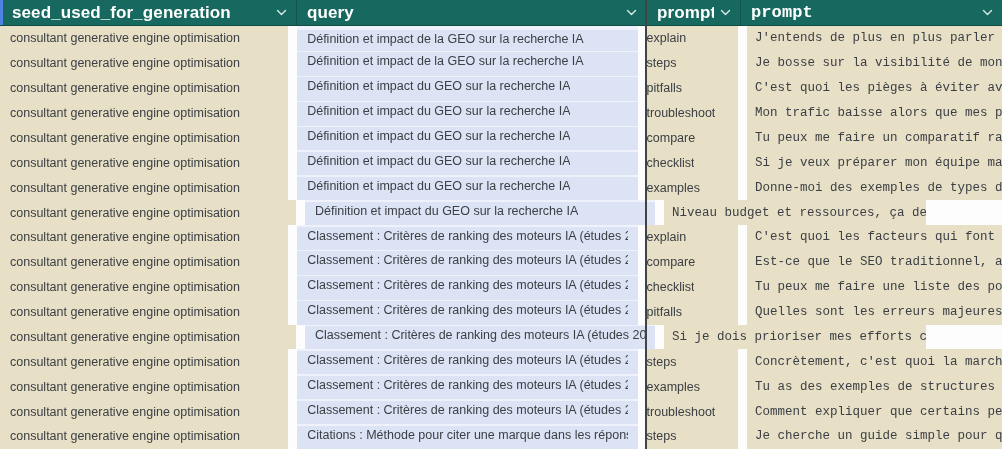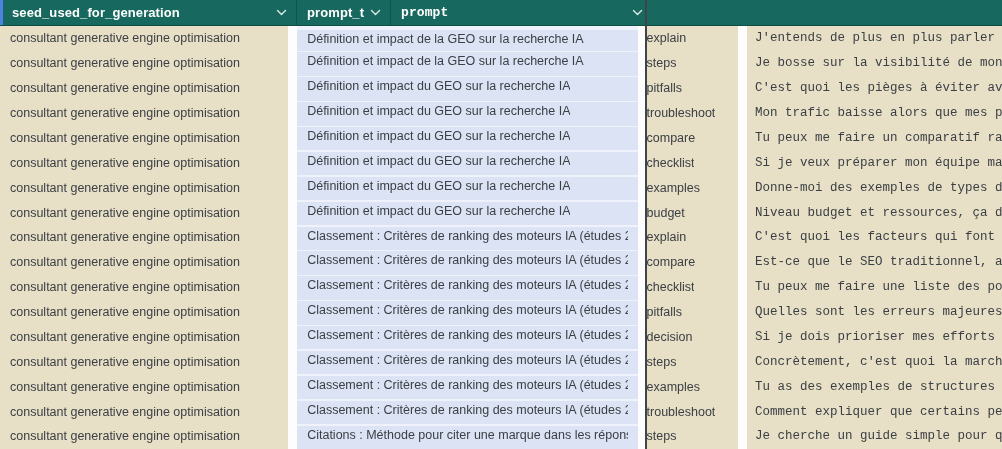--- a/index.html
+++ b/index.html
@@ -24,21 +24,21 @@
     position:relative;
     display:flex;align-items:center;justify-content:space-between;
     box-sizing:border-box;
     padding:0 9px 0 10px;
     border-left:1px solid rgba(0,0,0,0.22);
     cursor:pointer;
   }
   .hcell:first-child{border-left:none;box-shadow:inset 3px 0 0 var(--accent_blue);padding-left:12px;}
   .hlabel{
     color:var(--header_text);
-    font-size:13px;font-weight:bold;
+    font-size:17px;font-weight:bold;
     white-space:nowrap;overflow:hidden;
     letter-spacing:.1px;
   }
   .chev{flex:0 0 auto;margin-left:6px;color:#dce8e5;}
   
   .w1{width:296px;}
   .w2{width:350px;}
   .w3{width:94px;}
   .w4{width:262px;font-family:Liberation Mono, monospace;}
   
@@ -82,20 +82,26 @@
 
 <div class="app">
 
   <div class="header">
     <div class="hcell w1">
       <span class="hlabel">seed_used_for_generation</span>
       <svg class="chev" width="11" height="7" viewBox="0 0 11 7">
           <path d="M1.5 1.5 L5.5 5.5 L9.5 1.5" fill="none" stroke="currentColor" stroke-width="1.4" stroke-linecap="round" stroke-linejoin="round"></path>
         </svg>
     </div>
+    <div class="hcell w2">
+      <span class="hlabel">query</span>
+      <svg class="chev" width="11" height="7" viewBox="0 0 11 7">
+          <path d="M1.5 1.5 L5.5 5.5 L9.5 1.5" fill="none" stroke="currentColor" stroke-width="1.4" stroke-linecap="round" stroke-linejoin="round"></path>
+        </svg>
+    </div>
     <div class="hcell w3">
       <span class="hlabel">prompt_type</span>
       <svg class="chev" width="11" height="7" viewBox="0 0 11 7">
           <path d="M1.5 1.5 L5.5 5.5 L9.5 1.5" fill="none" stroke="currentColor" stroke-width="1.4" stroke-linecap="round" stroke-linejoin="round"></path>
         </svg>
     </div>
     <div class="hcell w4">
       <span class="hlabel">prompt</span>
       <svg class="chev" width="11" height="7" viewBox="0 0 11 7">
           <path d="M1.5 1.5 L5.5 5.5 L9.5 1.5" fill="none" stroke="currentColor" stroke-width="1.4" stroke-linecap="round" stroke-linejoin="round"></path>
@@ -225,23 +231,20 @@
 
   <div class="row">
     <div class="cell c-seed w1">
           <span class="txt">consultant generative engine optimisation</span>
         </div>
     <div class="cell c-query w2">
       <div class="chip">
             <span class="txt">Définition et impact du GEO sur la recherche IA</span>
           </div>
     </div>
-    <div class="cell c-type w3">
-          <span class="txt">budget</span>
-        </div>
     <div class="cell c-prompt w4">
           <span class="txt">Niveau budget et ressources, ça demande beauco</span>
         </div>
   </div>
 
   <div class="row">
     <div class="cell c-seed w1">
           <span class="txt">consultant generative engine optimisation</span>
         </div>
     <div class="cell c-query w2">
@@ -310,23 +313,20 @@
 
   <div class="row">
     <div class="cell c-seed w1">
           <span class="txt">consultant generative engine optimisation</span>
         </div>
     <div class="cell c-query w2">
       <div class="chip">
             <span class="txt">Classement : Critères de ranking des moteurs IA (études 2026)</span>
           </div>
     </div>
-    <div class="cell c-type w3">
-          <span class="txt">decision</span>
-        </div>
     <div class="cell c-prompt w4">
           <span class="txt">Si je dois prioriser mes efforts cette année, sur qu</span>
         </div>
   </div>
 
   <div class="row">
     <div class="cell c-seed w1">
           <span class="txt">consultant generative engine optimisation</span>
         </div>
     <div class="cell c-query w2">

